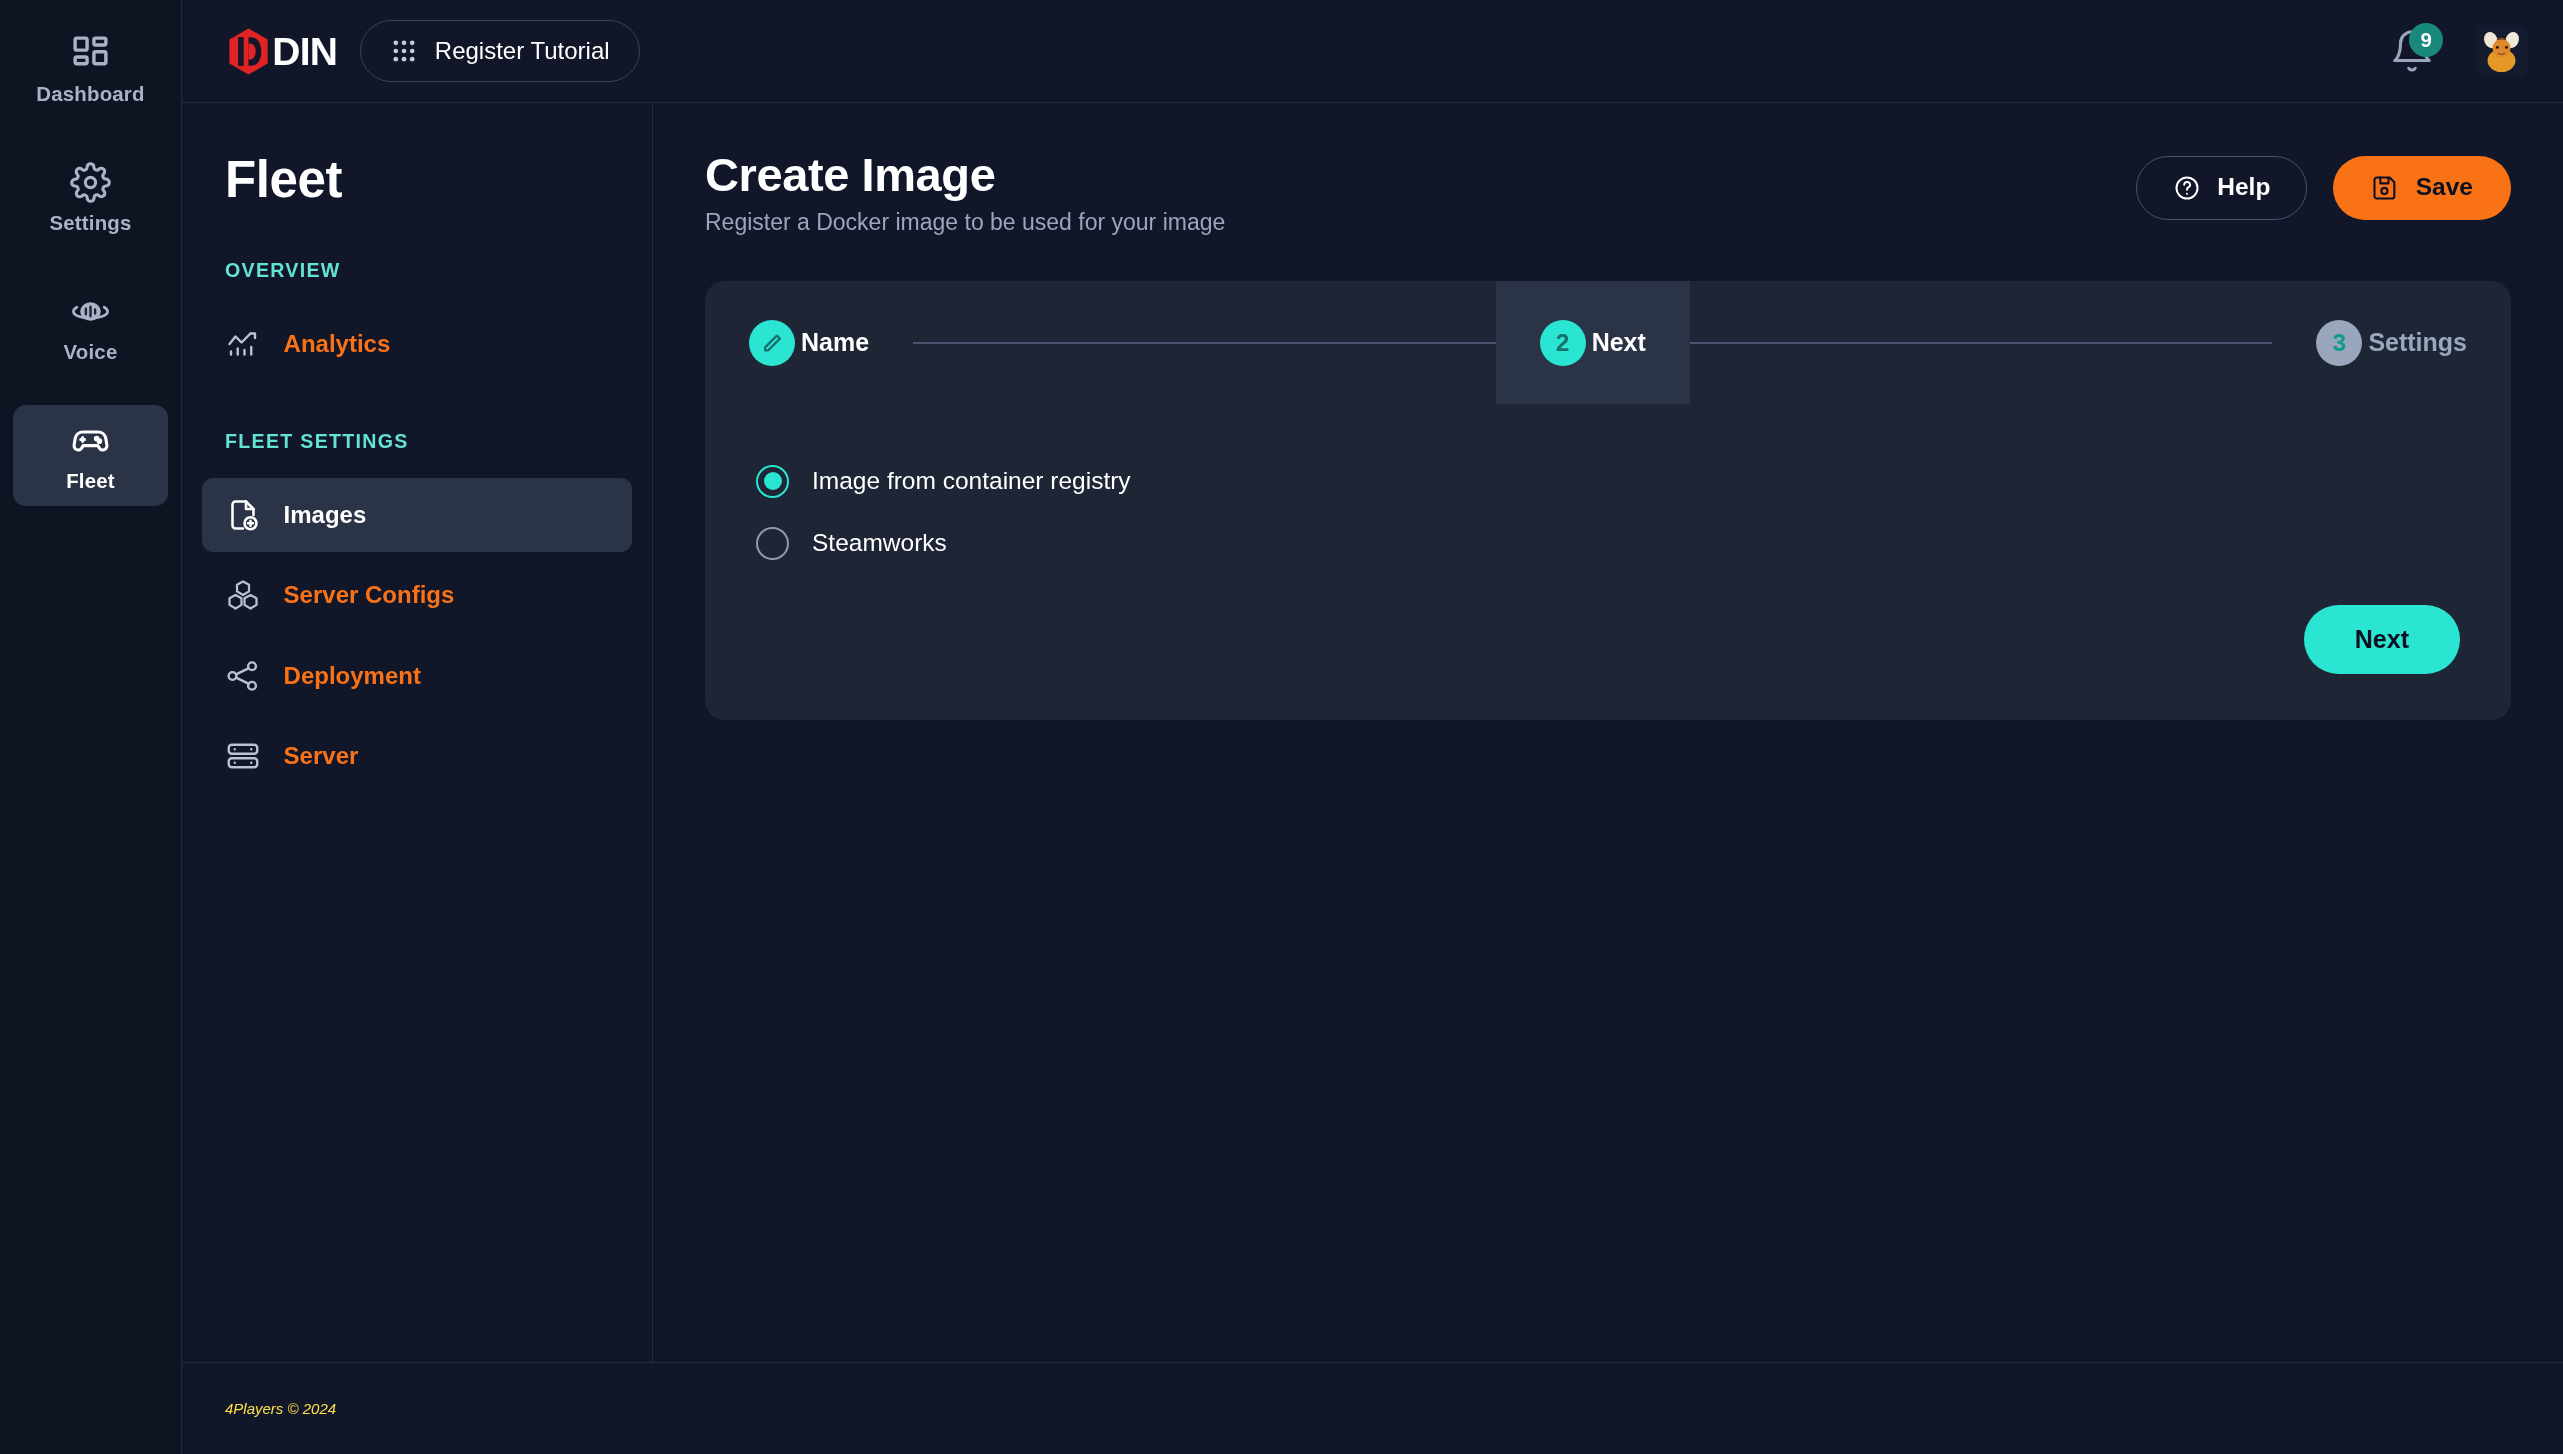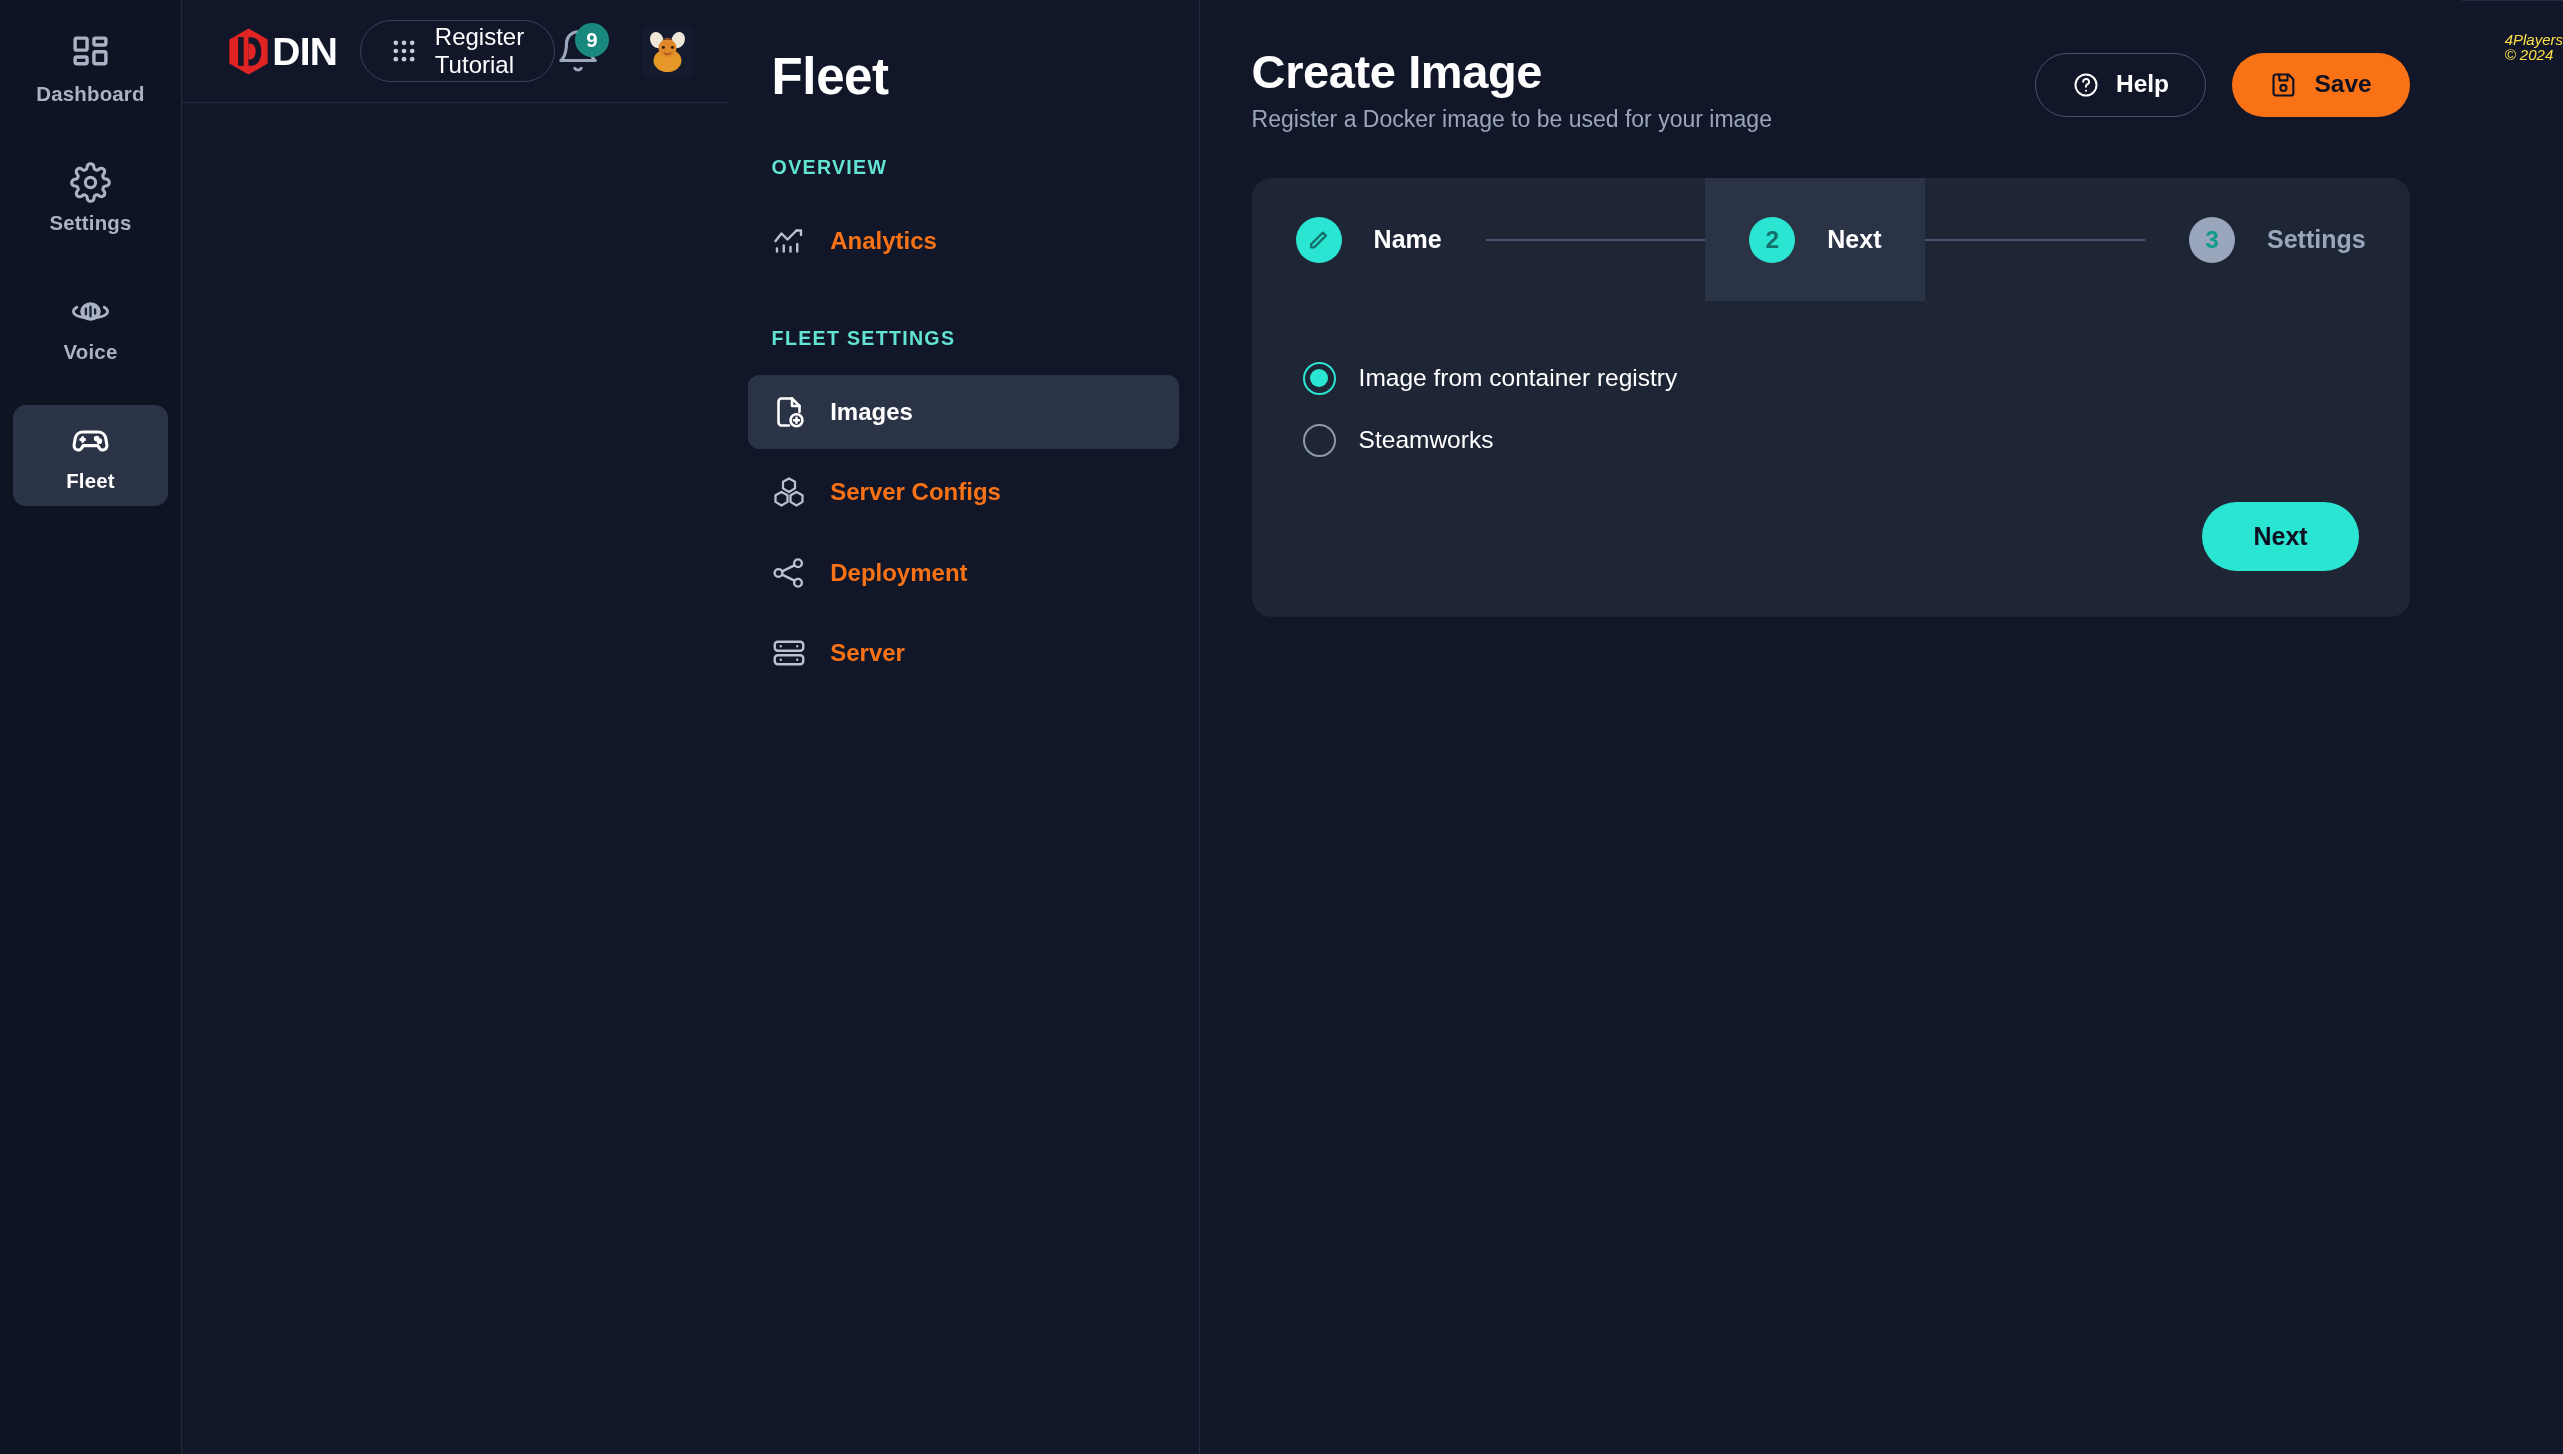--- a/index.html
+++ b/index.html
@@ -61,21 +61,21 @@
     font-size: 20.4px;
     font-weight: 700;
     letter-spacing: 0.2px;
     line-height: 1;
   }
 
   
   .right {
     flex: 1;
     display: flex;
-    flex-direction: row;
+    flex-direction: column;
     min-width: 0;
   }
 
   
   .topbar {
     height: 103px;
     flex: 0 0 103px;
     display: flex;
     align-items: center;
     padding: 0 36px 0 41px;
@@ -269,21 +269,21 @@
   }
   .step {
     display: flex;
     align-items: center;
     padding: 0 0 0 0;
     position: relative;
   }
   .step-inner {
     display: flex;
     align-items: center;
-    gap: 32px;
+    gap: 6px;
     padding: 12px 44px;
     height: 100%;
   }
   .step.current .step-inner { background: #2b3347; }
   .step-bubble {
     width: 46px; height: 46px;
     border-radius: 817px;
     display: flex; align-items: center; justify-content: center;
     font-size: 24.5px; font-weight: 600;
     line-height: 1;

